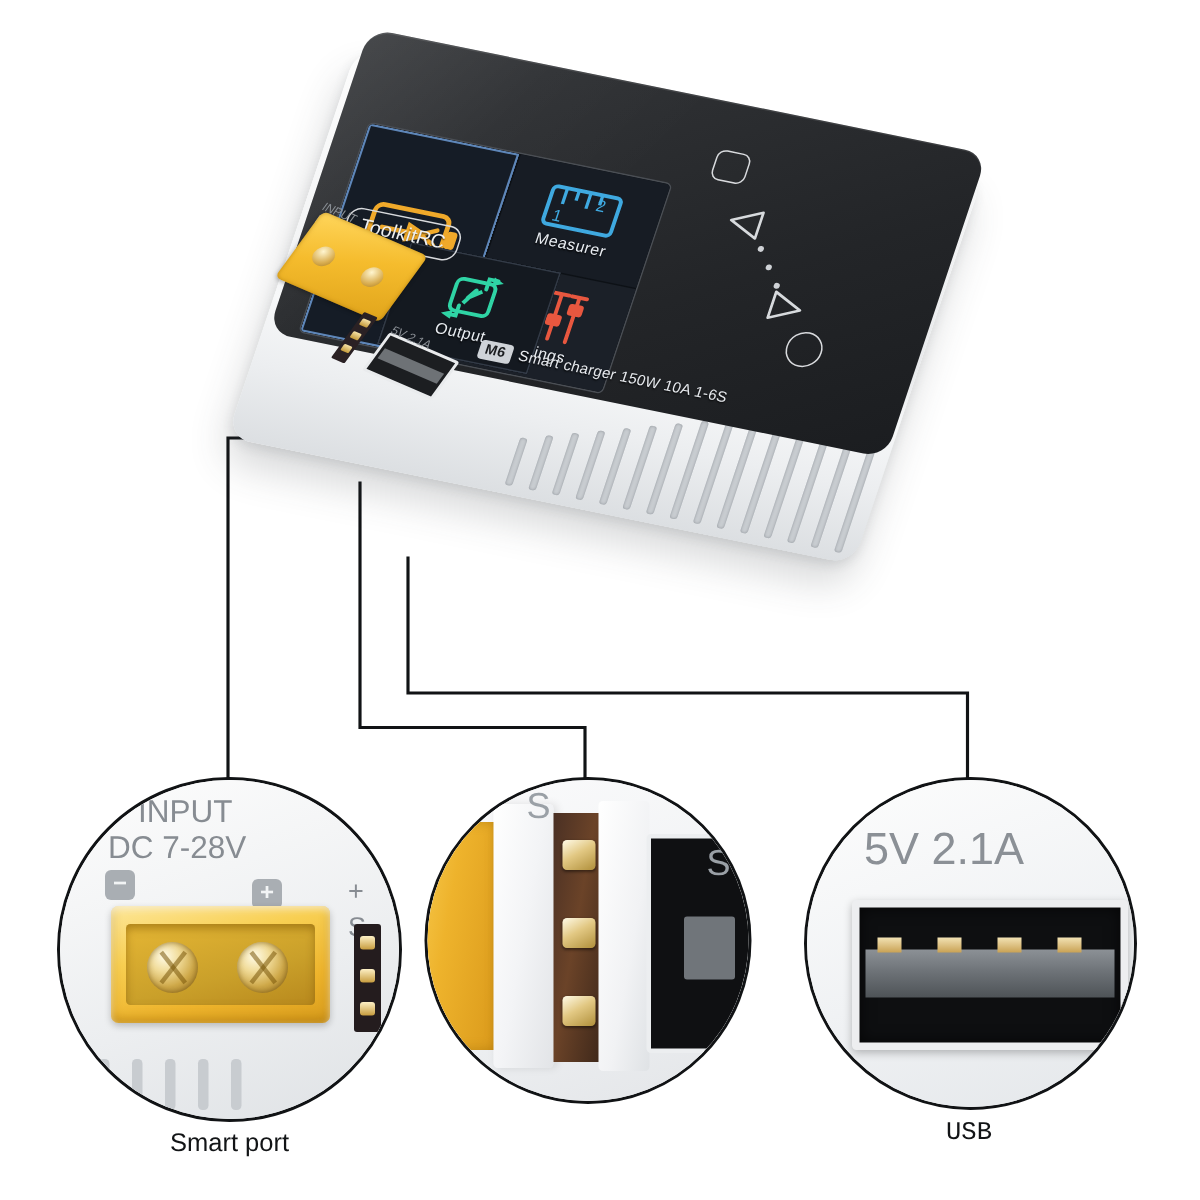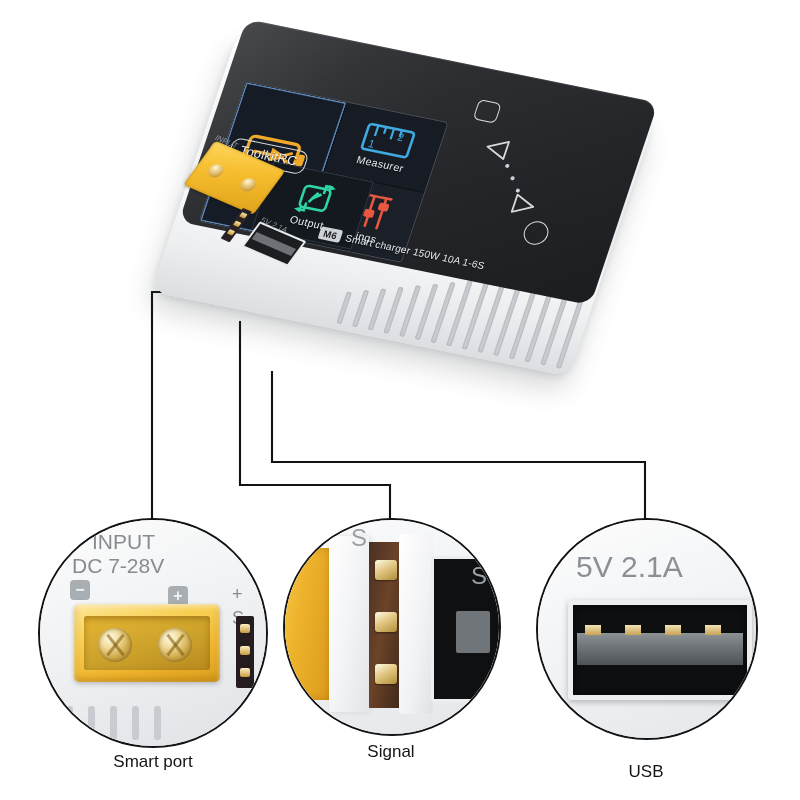--- a/index.html
+++ b/index.html
@@ -486,36 +486,35 @@
 
         <div class="co2-wall2"></div>
         <div class="co2-usb">
             <i></i>
           </div>
 
         <div class="co2-s" style="left:66px;top:4px;">S</div>
         <div class="co2-s" style="left:186px;top:42px;">S</div>
       </div>
     </div>
-    <div class="c-caption" style="top:224px;">Signal</div>
   </div>
 
   <div class="callout" style="left:536px;top:518px;width:220px;height:260px;">
     <div class="c-circle" style="width:218px;height:218px;">
       <div class="c-inner">
         <div class="co3-bg"></div>
 
         <div class="co3-text" style="left:38px;top:30px;font-size:30px;">5V 2.1A</div>
 
         <div class="co3-port">
           <div class="co3-tongue">
             <span class="co3-contact" style="left:8px;"></span>
             <span class="co3-contact" style="left:48px;"></span>
             <span class="co3-contact" style="left:88px;"></span>
             <span class="co3-contact" style="left:128px;"></span>
           </div>
         </div>
       </div>
     </div>
-    <div class="c-caption" style="top:244px;">USB</div>
+    <div class="c-caption" style="top:228px;font-family:Liberation Mono, monospace;">USB</div>
   </div>
 
 </div>
 
 </body></html>

